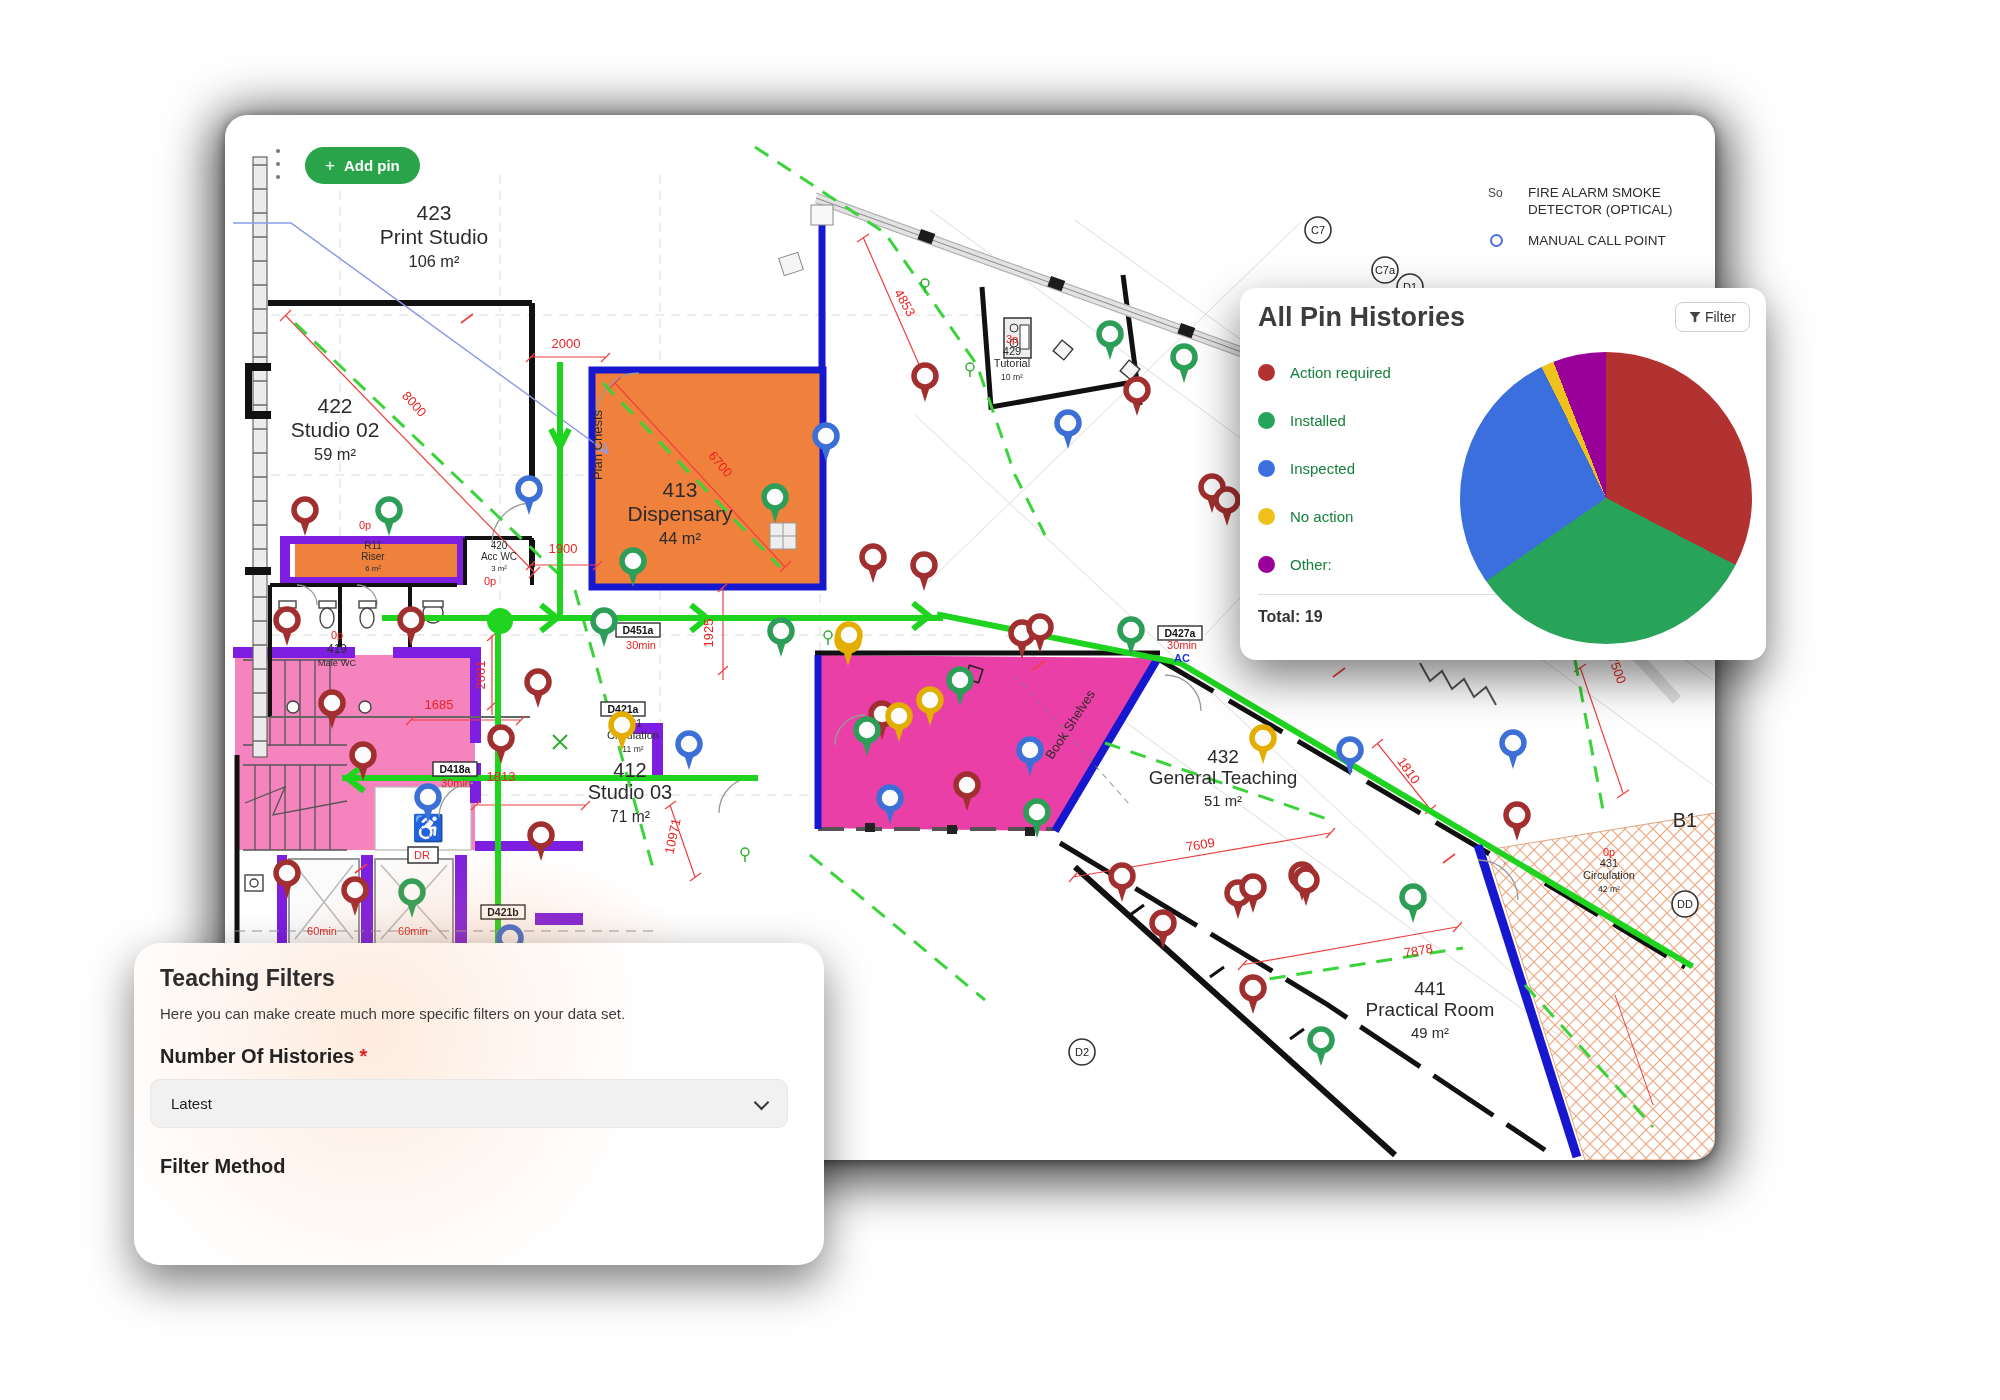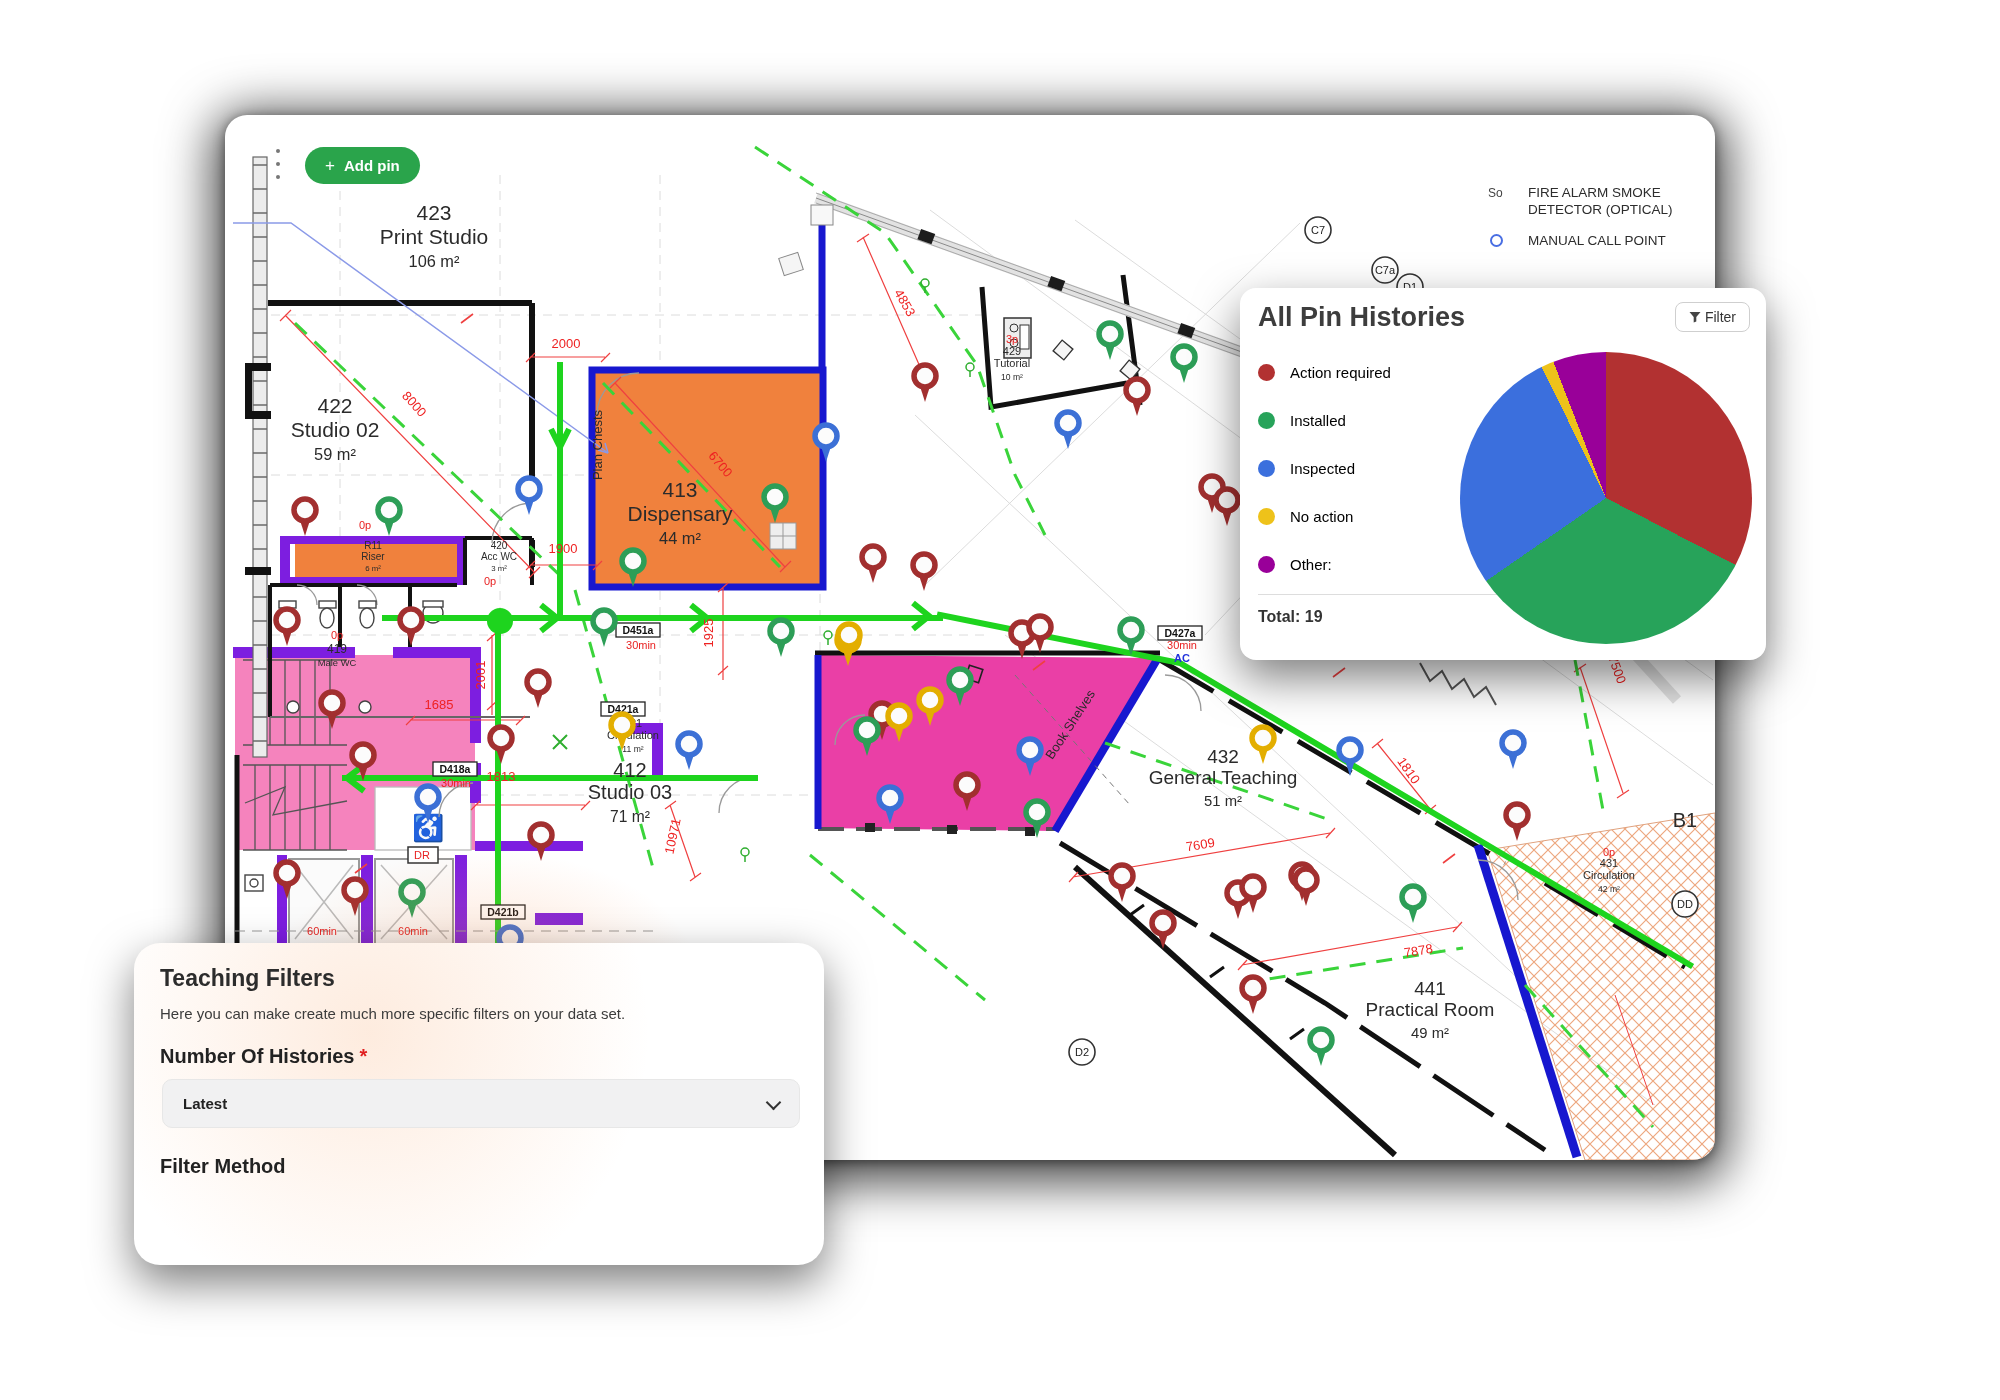--- a/index.html
+++ b/index.html
@@ -29,37 +29,37 @@
   
   .hist-panel{position:absolute;left:1240px;top:288px;width:526px;height:372px;z-index:3;
     background:#fff;border-radius:16px;box-shadow:0 18px 45px rgba(0,0,0,0.5);}
   .hist-title{position:absolute;left:18px;top:14px;font-size:27px;font-weight:700;color:#3d3d3d;}
   .filter-btn{position:absolute;right:16px;top:14px;height:30px;padding:4px 13px;background:#fff;
     border:1px solid #cfcfcf;border-radius:8px;font-size:14px;color:#333;display:flex;
     align-items:center;gap:4px;cursor:pointer;font-family:"Liberation Sans",sans-serif;}
   .pin-legend{position:absolute;left:18px;top:60px;width:288px;}
   .pin-legend .row{display:flex;align-items:center;height:48px;}
   .pin-legend .dot{width:17px;height:17px;border-radius:50%;flex:0 0 17px;margin-right:15px;}
-  .pin-legend .lab{font-size:15px;color:#000000;flex:1;}
+  .pin-legend .lab{font-size:15px;color:#15803d;flex:1;}
   .pin-legend .val{font-size:15px;color:#333;text-align:right;width:50px;margin-top:44px;}
   .hist-divider{position:absolute;left:18px;top:306px;width:270px;height:1px;background:#ddd;}
   .hist-total{position:absolute;left:18px;top:320px;font-size:16px;font-weight:700;color:#333;}
   .pie{position:absolute;right:14px;top:64px;width:292px;height:292px;border-radius:50%;}
 
   
   .filters-panel{position:absolute;left:134px;top:943px;width:690px;height:322px;z-index:3;
     background:radial-gradient(circle at 34% 28%, rgba(249,166,106,0.22), rgba(255,255,255,0) 55%),#fff;
     border-radius:26px;box-shadow:0 18px 45px rgba(0,0,0,0.5);}
   .filters-panel .title{position:absolute;left:26px;top:22px;font-size:23px;font-weight:700;color:#2c2c2c;}
   .filters-panel .desc{position:absolute;left:26px;top:62px;font-size:15px;color:#3c3c3c;}
   .field-label{position:absolute;left:26px;font-size:20px;font-weight:700;color:#222;}
   .req{color:#e02020;margin-left:5px;}
-  .select{position:absolute;left:28px;width:638px;height:49px;background:#f1f1f2;border:1px solid #e7e7e7;
+  .select{position:absolute;left:16px;width:638px;height:49px;background:#f1f1f2;border:1px solid #e7e7e7;
     border-radius:10px;display:flex;align-items:center;padding:0 20px;box-sizing:border-box;
-    font-size:15px;color:#222;cursor:pointer;font-weight:bold;}
+    font-size:15px;color:#222;cursor:pointer;}
   .select .chev{position:absolute;right:20px;top:17px;width:9px;height:9px;
     border-right:2px solid #333;border-bottom:2px solid #333;transform:rotate(45deg);}
 
   .blush{position:absolute;left:270px;top:850px;width:430px;height:260px;z-index:2;pointer-events:none;
     background:radial-gradient(closest-side, rgba(248,150,90,0.28), rgba(255,255,255,0));}
 </style>
 </head>
 <body>
 
 <div class="plan-card">

